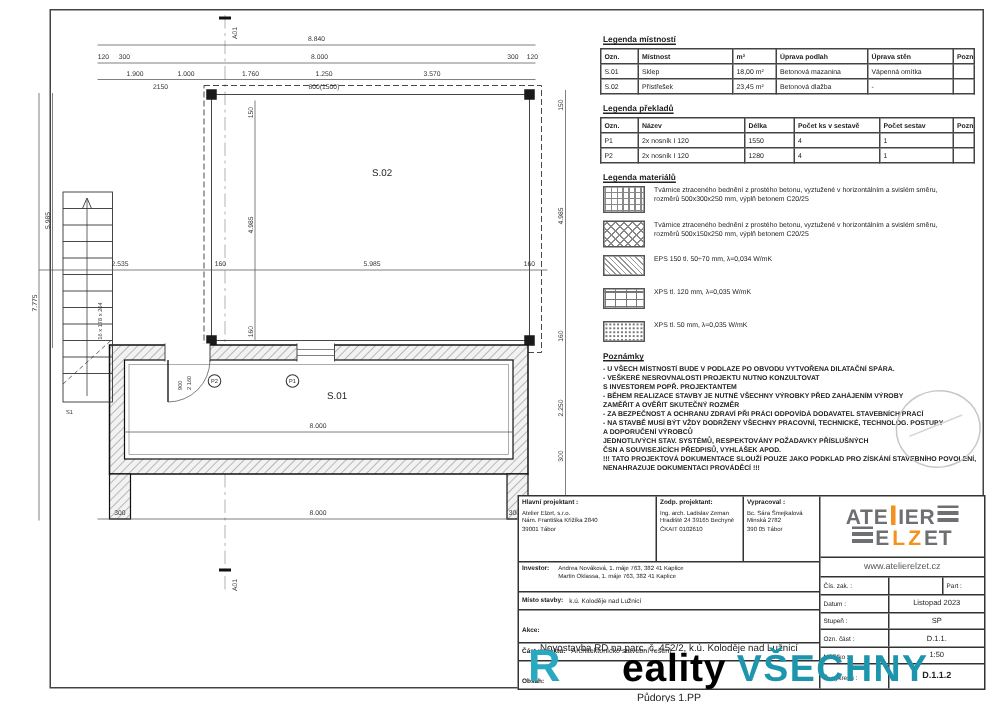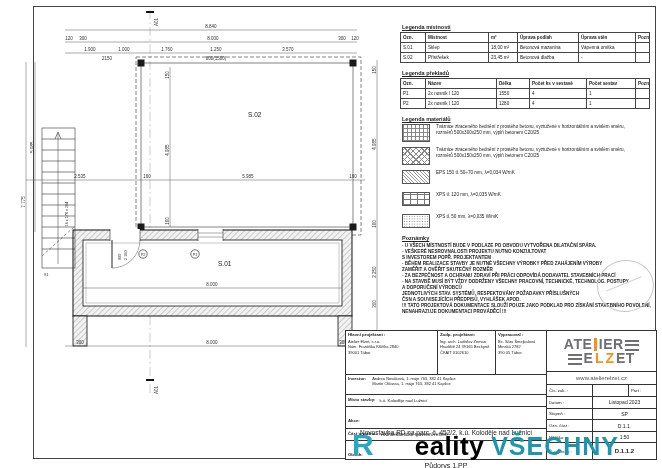--- a/index.html
+++ b/index.html
@@ -48,21 +48,21 @@
   .tb-misto{height:12px;padding:1px 2px;display:flex;align-items:center;}
   .tb-misto .val{font-size:4.3px;margin-left:4px;}
   .tb-akce{height:22px;padding:1px 2px;}
   .tb-akce .big{font-size:6.5px;text-align:center;margin-top:3px;}
   .tb-cast{height:12px;padding:1px 2px;display:flex;align-items:center;}
   .tb-cast .val{font-size:4.8px;margin-left:4px;}
   .tb-obsah{height:18px;padding:1px 2px;border-bottom:none;}
   .tb-obsah .big{font-size:7px;text-align:center;margin-top:2px;}
   .logo{height:42px;border-bottom:1px solid #333;display:flex;flex-direction:column;
         align-items:center;justify-content:center;}
-  .lrow{display:flex;align-items:flex-end;gap:1.5px;}
+  .lrow{display:flex;align-items:flex-start;gap:1.5px;}
   .lg{font-size:14px;font-weight:bold;color:#6e6f72;letter-spacing:0.5px;line-height:1;}
   .lg.o{color:#f5911e;}
   .lbar{width:3.5px;height:13px;background:#f5911e;}
   .lham{width:14px;height:11px;background:repeating-linear-gradient(0deg,#6e6f72 0 2.4px,transparent 2.4px 4.6px);}
   .web{height:14px;border-bottom:1px solid #333;font-size:6px;color:#555;display:flex;
        align-items:center;justify-content:center;}
   .r-row{height:12px;border-bottom:1px solid #333;display:flex;font-size:4.3px;align-items:center;}
   .r-row .lab{width:46px;padding-left:2px;border-right:1px solid #333;height:100%;display:flex;align-items:center;}
   .r-row .val{flex:1;text-align:center;font-size:5px;}
   .r-row .part{width:28px;border-left:1px solid #333;height:100%;display:flex;align-items:center;padding-left:2px;}

